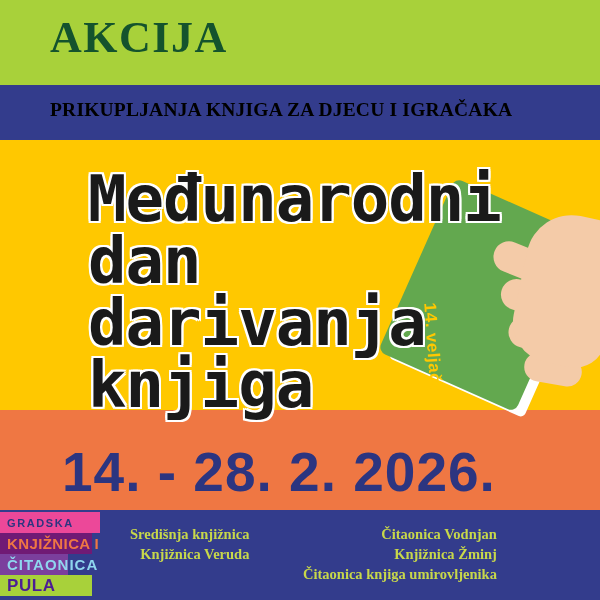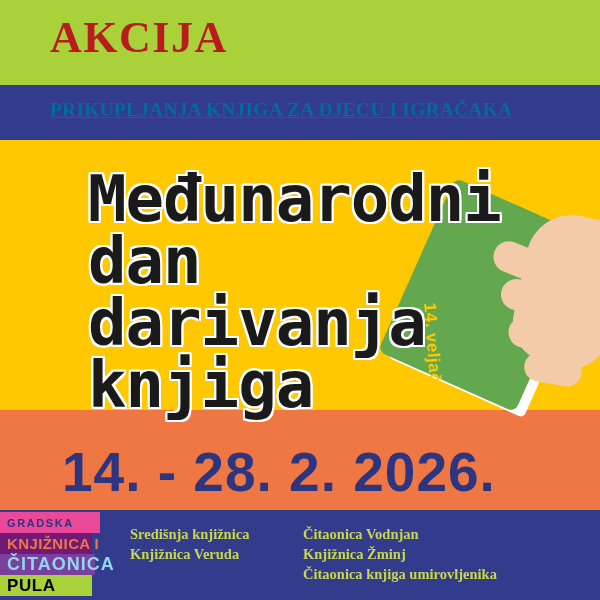--- a/index.html
+++ b/index.html
@@ -28,38 +28,37 @@
   #band-orange { top: 410px; height: 100px; background: #EF7743; }
   #band-footer { top: 510px; height: 90px; background: #333C8C; }
 
   
   #akcija {
     position: absolute;
     left: 50px;
     top: 14px;
     font-size: 44px;
     font-weight: bold;
-    color: #b91c1c;
+    color: #14532d;
     letter-spacing: 1.5px;
     font-family: "Liberation Serif", serif;
     line-height: 1.1;
   }
 
   
   #subtitle {
     position: absolute;
     left: 50px;
     top: 99px;
     font-size: 19.5px;
     font-weight: bold;
-    color: #0369a1;
+    color: #000000;
     letter-spacing: 0.2px;
     font-family: "Liberation Serif", serif;
     white-space: nowrap;
-    text-decoration: underline;
   }
 
   
   #book-wrap {
     position: absolute;
     left: 398px;
     top: 196px;
     width: 205px;
     height: 215px;
   }
@@ -175,31 +174,32 @@
     display: flex;
     align-items: center;
     box-sizing: border-box;
     padding-left: 7px;
     font-family: "Liberation Sans", sans-serif;
     font-weight: bold;
     white-space: nowrap;
   }
   #logo-bar-1 { width: 100px; background: #ec4899; color: #2C3580; font-size: 11px; letter-spacing: 1.6px; }
   #logo-bar-2 { width: 92px; background: #701a75; color: #EF7743; font-size: 15px; letter-spacing: 0.4px; }
-  #logo-bar-3 { width: 95px; background: #7B3F9D; color: #8FD6EE; font-size: 18px; letter-spacing: 1px; }
-  #logo-bar-4 { width: 92px; background: #A8D13A; color: #000000; font-size: 17px; letter-spacing: 0.6px; }
+  #logo-bar-3 { width: 68px; background: #7B3F9D; color: #8FD6EE; font-size: 15px; letter-spacing: 1px; }
+  #logo-bar-4 { width: 92px; background: #A8D13A; color: #4c1d95; font-size: 17px; letter-spacing: 0.6px; }
 
   
   .branch-col {
     position: absolute;
     font-family: "Liberation Serif", serif;
     font-weight: bold;
     font-size: 14.5px;
     color: #C8D84A;
     line-height: 20px;
+    text-align: right;
   }
   #branch-col-left  { left: 130px; top: 524px; }
   #branch-col-right { left: 303px; top: 524px; }
   .branch-item { display: block; white-space: nowrap; }
 </style>
 </head>
 <body>
 
 <div id="poster">
 

